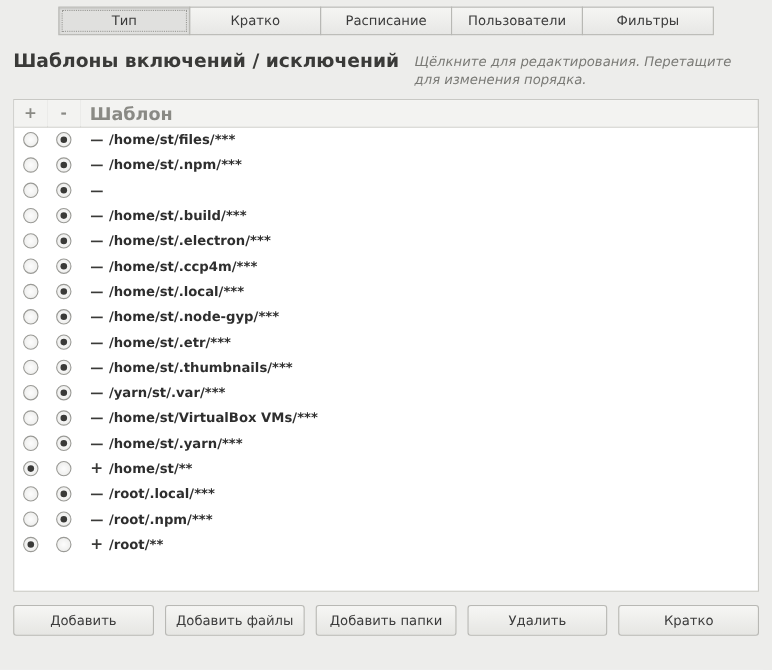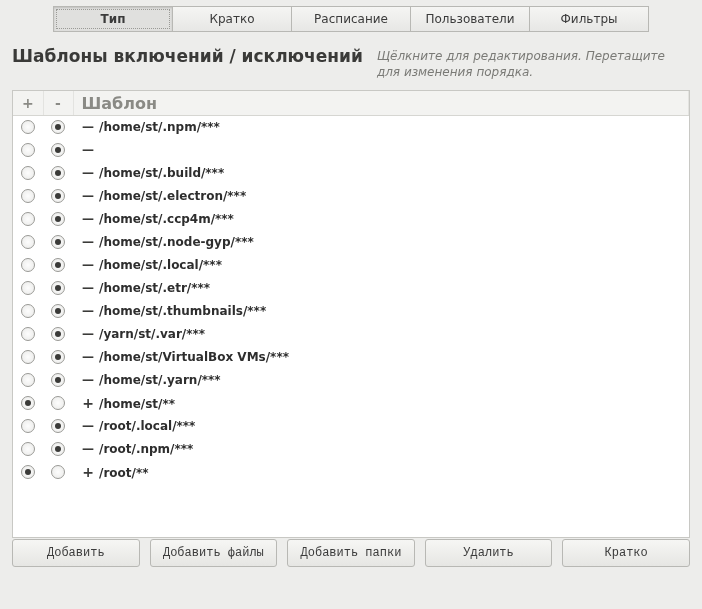--- a/index.html
+++ b/index.html
@@ -32,21 +32,20 @@
     cursor: pointer;
     color: #3b3b3b;
     margin-left: -1px;
   }
   .tab:first-child { margin-left: 0; }
   .tab.active {
     background: #e0e0de;
     box-shadow: inset 0 1px 2px rgba(0,0,0,0.15);
     outline: 1px dotted #9a9a96;
     outline-offset: -4px;
-    font-weight: bold;
   }
   
   .heading-row {
     display: flex;
     align-items: flex-start;
     gap: 14px;
     margin-bottom: 10px;
   }
   .heading {
     font-size: 17px;
@@ -134,22 +133,21 @@
     margin-right: 4px;
     font-weight: normal;
     color: #3a3a38;
   }
   .ic-minus::before { content: "—"; font-weight: bold; }
   .ic-plus::before  { content: "+"; font-weight: bold; font-size: 14px; }
   
   .button-row {
     display: flex;
     gap: 10px;
-    margin-top: 1px;
-    font-family: Liberation Mono, monospace;
+    margin-top: 12px;
   }
   .btn {
     flex: 1 1 0;
     height: 28px;
     border: 1px solid #b8b8b4;
     background: linear-gradient(#f6f6f4, #e6e6e3);
     border-radius: 3px;
     display: flex;
     align-items: center;
     justify-content: center;
@@ -182,20 +180,25 @@
         <tr>
           <th class="col-plus">+</th>
           <th class="col-minus">-</th>
           <th>Шаблон</th>
         </tr>
       </thead>
       <tbody id="pattern-body">
           <tr>
             <td class="col-radio"><span class="radio"></span></td>
             <td class="col-radio"><span class="radio checked"></span></td>
+            <td class="col-pattern"><span class="ic ic-minus"></span><span>/home/st/files/***</span></td>
+          </tr>
+          <tr>
+            <td class="col-radio"><span class="radio"></span></td>
+            <td class="col-radio"><span class="radio checked"></span></td>
             <td class="col-pattern"><span class="ic ic-minus"></span><span>/home/st/.npm/***</span></td>
           </tr>
           <tr>
             <td class="col-radio"><span class="radio"></span></td>
             <td class="col-radio"><span class="radio checked"></span></td>
             <td class="col-pattern"><span class="ic ic-minus"></span></td>
           </tr>
           <tr>
             <td class="col-radio"><span class="radio"></span></td>
             <td class="col-radio"><span class="radio checked"></span></td>
@@ -207,26 +210,26 @@
             <td class="col-pattern"><span class="ic ic-minus"></span><span>/home/st/.electron/***</span></td>
           </tr>
           <tr>
             <td class="col-radio"><span class="radio"></span></td>
             <td class="col-radio"><span class="radio checked"></span></td>
             <td class="col-pattern"><span class="ic ic-minus"></span><span>/home/st/.ccp4m/***</span></td>
           </tr>
           <tr>
             <td class="col-radio"><span class="radio"></span></td>
             <td class="col-radio"><span class="radio checked"></span></td>
+            <td class="col-pattern"><span class="ic ic-minus"></span><span>/home/st/.local/***</span></td>
+          </tr>
+          <tr>
+            <td class="col-radio"><span class="radio"></span></td>
+            <td class="col-radio"><span class="radio checked"></span></td>
             <td class="col-pattern"><span class="ic ic-minus"></span><span>/home/st/.node-gyp/***</span></td>
-          </tr>
-          <tr>
-            <td class="col-radio"><span class="radio"></span></td>
-            <td class="col-radio"><span class="radio checked"></span></td>
-            <td class="col-pattern"><span class="ic ic-minus"></span><span>/home/st/.local/***</span></td>
           </tr>
           <tr>
             <td class="col-radio"><span class="radio"></span></td>
             <td class="col-radio"><span class="radio checked"></span></td>
             <td class="col-pattern"><span class="ic ic-minus"></span><span>/home/st/.etr/***</span></td>
           </tr>
           <tr>
             <td class="col-radio"><span class="radio"></span></td>
             <td class="col-radio"><span class="radio checked"></span></td>
             <td class="col-pattern"><span class="ic ic-minus"></span><span>/home/st/.thumbnails/***</span></td>

